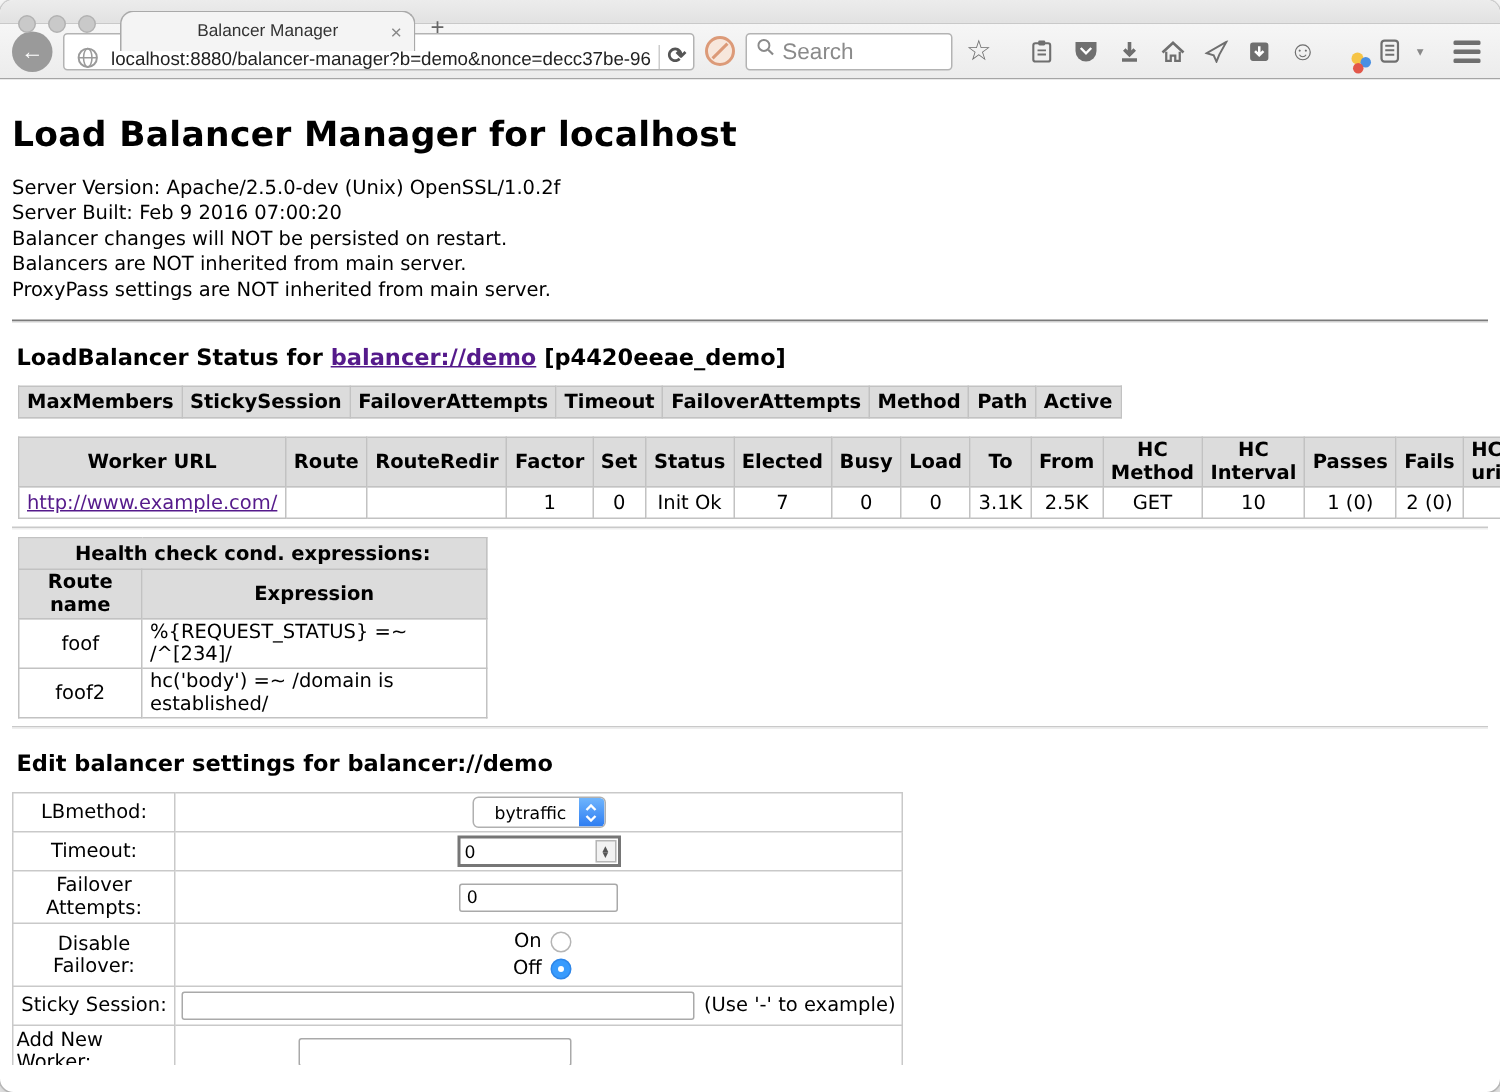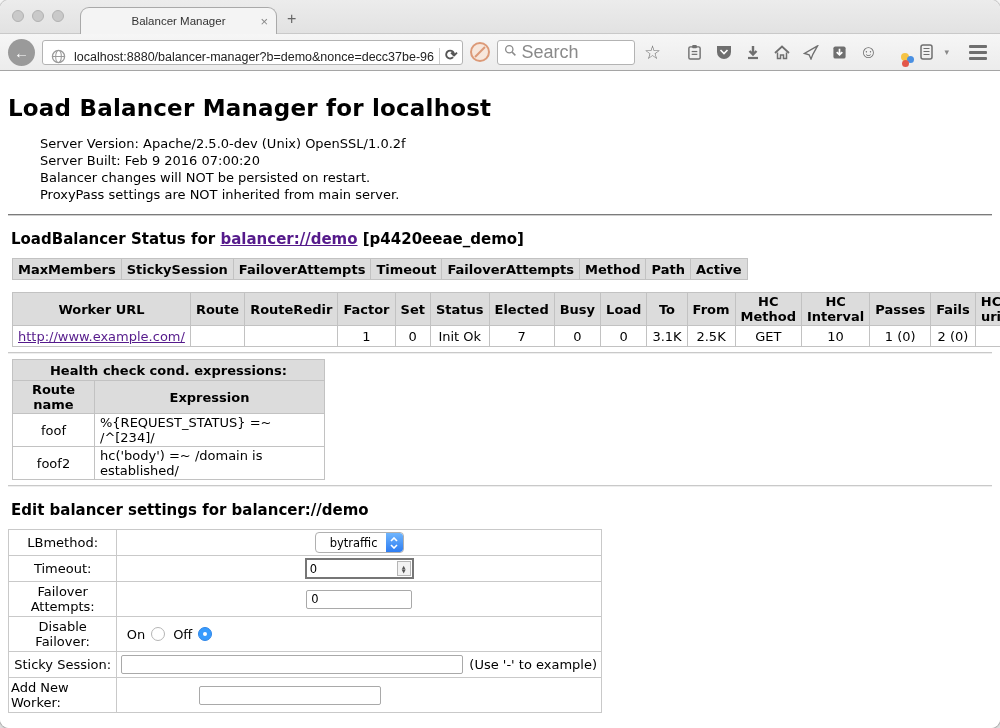--- a/index.html
+++ b/index.html
@@ -1,20 +1,20 @@
 <!DOCTYPE html>
 <html><head>
 <meta charset="utf-8">
 <style>
   html,body{margin:0;padding:0;background:#fff;}
   .window{width:1000px;height:728px;border-radius:9px;overflow:hidden;position:relative;
     box-shadow:0 6px 18px rgba(0,0,0,.35), 0 0 0 1px rgba(0,0,0,.15);
     font-family:"Liberation Sans",sans-serif;background:#fff;}
   
-  .tabstrip{height:33px;background:linear-gradient(#ececec,#e2e2e2);position:relative;}
+  .tabstrip{height:15px;background:linear-gradient(#ececec,#e2e2e2);position:relative;}
   .traffic{position:absolute;top:10px;left:12px;display:flex;gap:8px;}
   .traffic span{width:12px;height:12px;border-radius:50%;background:#c9c9c9;border:1px solid #b2b2b2;box-sizing:border-box;}
   .tab{position:absolute;left:80px;top:7px;width:195px;height:26px;background:#f4f4f4;
     border:1px solid #a9a9a9;border-bottom:none;border-radius:9px 9px 0 0;
     display:flex;align-items:center;justify-content:center;font-size:11.5px;color:#333;}
   .tab .close{position:absolute;right:8px;color:#888;font-size:13px;line-height:1;cursor:default;}
   .newtab{position:absolute;left:287px;top:10px;font-size:16px;color:#666;}
   
   .toolbar{height:38px;background:linear-gradient(#f6f6f6,#ececec);border-top:1px solid #c9c9c9;
     border-bottom:1px solid #a5a5a5;display:flex;align-items:center;padding:0 8px;gap:7px;box-sizing:border-box;}
@@ -22,37 +22,37 @@
     align-items:center;justify-content:center;font-size:15px;flex:0 0 auto;}
   .urlbar{flex:0 0 382px;height:25px;background:#fff;border:1px solid #b3b3b3;border-radius:3px;
     display:flex;align-items:flex-end;padding:0 4px;gap:5px;box-sizing:border-box;}
   .urlbar .url{flex:1;font-size:12.5px;color:#222;white-space:nowrap;overflow:hidden;}
   .sep{width:1px;height:16px;background:#ccc;}
   .reload{font-size:15px;color:#555;font-weight:bold;}
   .blocked{width:20px;height:20px;border-radius:50%;border:2px solid #dc9a78;position:relative;box-sizing:border-box;flex:0 0 auto;background:#f7e7dc;}
   .blocked::after{content:"";position:absolute;left:1px;top:7px;width:14px;height:2px;background:#dc9a78;transform:rotate(-45deg);}
   .searchbar{flex:0 0 138px;height:25px;background:#fff;border:1px solid #b3b3b3;border-radius:3px;
     display:flex;align-items:center;padding:0 6px;gap:5px;box-sizing:border-box;}
-  .searchbar .ph{font-size:18px;color:#8a8a8a;}
+  .searchbar .ph{font-size:15px;color:#8a8a8a;}
   .tico{color:#6f6f6f;font-size:15px;width:22px;text-align:center;flex:0 0 auto;line-height:1;}
   .tico svg{display:block;margin:0 auto;}
   .palette{position:relative;width:18px;height:16px;}
   .palette i{position:absolute;border-radius:50%;}
   .palette .y{width:8px;height:8px;background:#f6c445;left:3px;top:1px;}
   .palette .b{width:7px;height:7px;background:#4a90e2;left:9px;top:4px;}
   .palette .r{width:7px;height:7px;background:#e2574a;left:4px;top:8px;}
   .caret{color:#888;font-size:9px;}
   .vline{width:1px;height:20px;background:#bbb;margin:0 3px;}
   .burger{display:flex;flex-direction:column;gap:3px;width:18px;}
   .burger i{height:3px;background:#6f6f6f;border-radius:1px;}
   
   .content{background:#fff;height:657px;padding:6px 8px 16px 8px;box-sizing:border-box;
     font-family:"DejaVu Sans",sans-serif;font-size:13px;color:#000;overflow:hidden;}
   h1.pgtitle{font-size:23px;margin:18px 0 14px 0;letter-spacing:.2px;}
-  .svinfo div{line-height:17px;margin-left:32px;}
+  .svinfo div{line-height:17px;}
   hr.div{border:none;border-top:2px groove #cfcfcf;margin:11px 0;}
   hr.thin{border:none;border-top:1px solid #c9c9c9;border-bottom:1px solid #eee;margin:5px 0;}
   h3.sect{font-size:15px;margin:14px 0 10px 3px;}
   h3.sect a{color:#551a8b;font-weight:bold;}
   a{color:#551a8b;}
   table.grid{border-collapse:collapse;margin:0 0 4px 4px;}
   table.grid th,table.grid td{border:1px solid #c2c2c2;padding:1px 5px;font-size:13px;text-align:center;height:18px;}
   table.grid{border:1px solid #8e8e8e;}
   table.grid th{background:#dcdcdc;font-weight:bold;}
   table.workers td:first-child{text-align:left;}
@@ -70,21 +70,21 @@
     align-items:center;justify-content:center;font-size:6px;line-height:5px;border-radius:0 3px 3px 0;}
   .num-input{display:inline-flex;align-items:center;width:102px;height:17px;border:2px solid #767676;background:#fff;
     font-size:11.5px;padding-left:3px;position:relative;text-align:left;vertical-align:middle;}
   .num-input .spin{position:absolute;right:1px;top:1px;width:12px;height:13px;border:1px solid #b5b5b5;background:#f2f2f2;
     display:flex;flex-direction:column;align-items:center;justify-content:center;font-size:5px;line-height:4px;color:#555;}
   .txt-input{display:inline-block;height:17px;border:1px solid #a9a9a9;border-radius:2px;background:#fff;
     font-size:11.5px;vertical-align:middle;box-sizing:content-box;}
   .radio{display:inline-block;width:14px;height:14px;border:1px solid #b5b5b5;border-radius:50%;background:#fff;vertical-align:middle;box-sizing:border-box;}
   .radio.on{background:#389bfd;border-color:#2e86e8;position:relative;}
   .radio.on::after{content:"";position:absolute;left:4px;top:4px;width:4px;height:4px;border-radius:50%;background:#fff;}
-  .df-rows{display:flex;align-items:center;gap:3px;padding:2px 0;}
+  .df-rows{display:flex;flex-direction:column;align-items:center;gap:3px;padding:2px 0;}
   .df-row{display:flex;align-items:center;gap:6px;}
   .df-row .lab{width:24px;text-align:right;}
   .sticky-row{display:flex;align-items:center;gap:6px;}
   .sticky-row .hint{margin-left:auto;white-space:nowrap;}
   .worker-row{display:flex;align-items:center;}
   .worker-row .win{margin-left:78px;}
 </style>
 </head>
 <body>
 
@@ -192,20 +192,21 @@
     </span>
   </div>
 
   <div class="content">
     <h1 class="pgtitle">Load Balancer Manager for localhost</h1>
 
     <div class="svinfo">
       <div>Server Version: Apache/2.5.0-dev (Unix) OpenSSL/1.0.2f</div>
       <div>Server Built: Feb 9 2016 07:00:20</div>
       <div>Balancer changes will NOT be persisted on restart.</div>
+      <div>Balancers are NOT inherited from main server.</div>
       <div>ProxyPass settings are NOT inherited from main server.</div>
     </div>
 
     <hr class="div">
 
     <h3 class="sect"><span>LoadBalancer Status for </span><a href="#">balancer://demo</a><span> [p4420eeae_demo]</span></h3>
 
     <table class="grid bal">
       <colgroup>
           <col style="width:97px">

